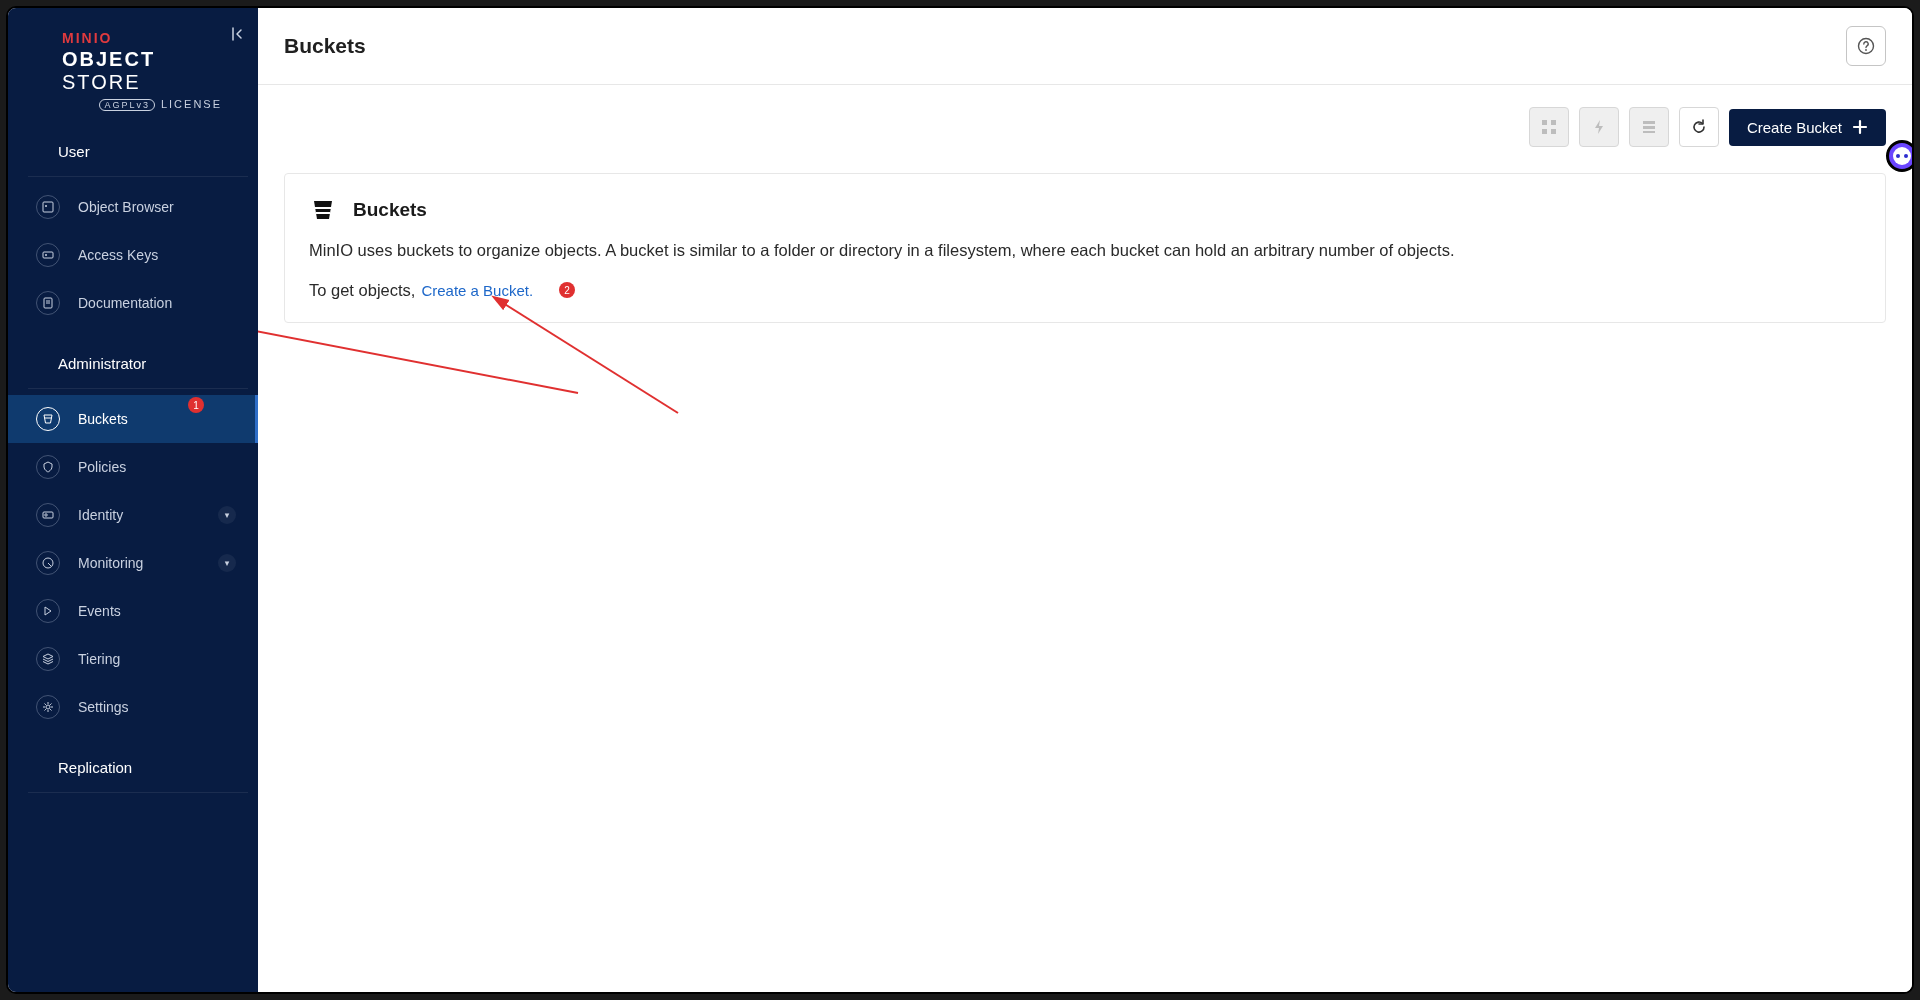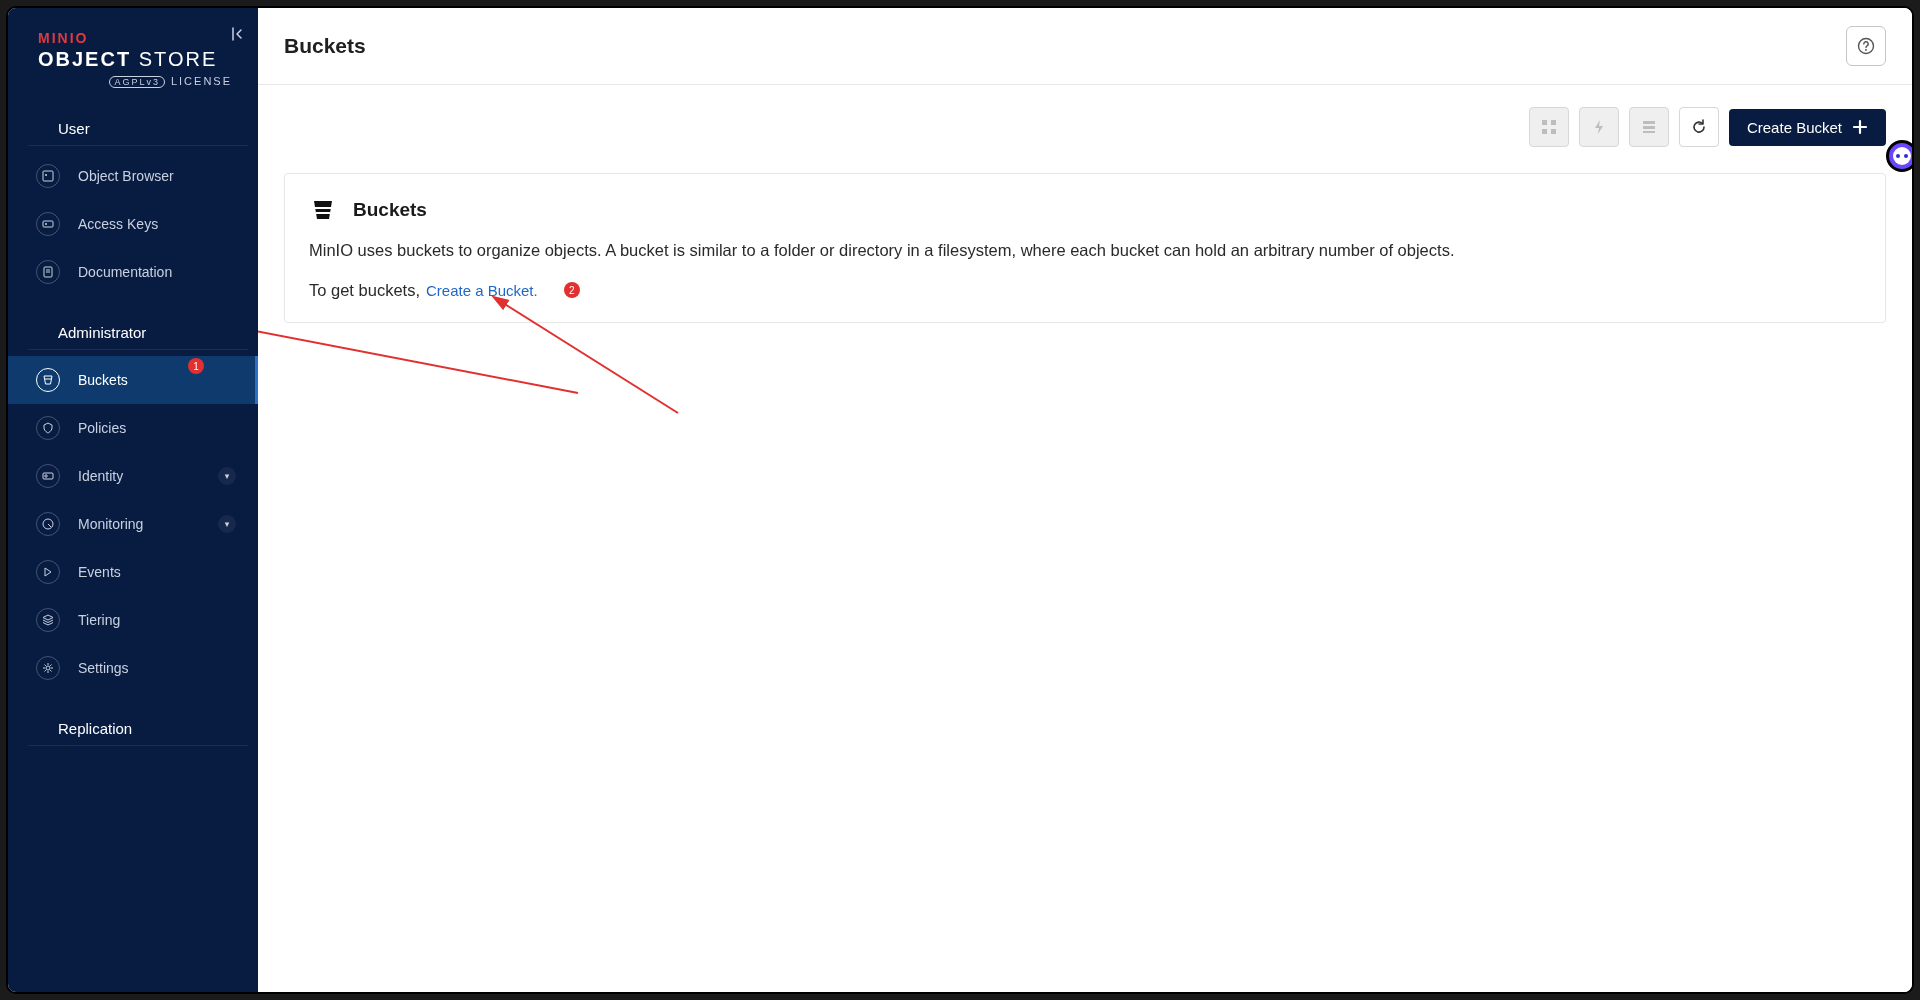--- a/index.html
+++ b/index.html
@@ -2,28 +2,28 @@
 <html><head>
 <meta charset="utf-8">
 <style>
   * { box-sizing: border-box; margin: 0; padding: 0; }
   html, body { width: 100%; height: 100%; font-family: -apple-system, BlinkMacSystemFont, "Segoe UI", "Helvetica Neue", Arial, sans-serif; }
   body { background: #1b1b1b; }
   .frame { position: absolute; inset: 6px; border: 2px solid #000; border-radius: 10px; overflow: hidden; background: #fff; display: flex; }
   
   .sidebar { width: 250px; background: #081c42; color: #c9d1e0; display: flex; flex-direction: column; position: relative; }
   .collapse-btn { position: absolute; top: 14px; right: 10px; width: 24px; height: 24px; color: #c9d1e0; display: flex; align-items: center; justify-content: center; cursor: pointer; }
-  .logo-block { padding: 22px 26px 10px 30px; }
+  .logo-block { padding: 22px 36px 10px 30px; margin-left: 24px; }
   .logo-minio { color: #e03a3e; font-weight: 800; font-size: 14px; letter-spacing: 2px; }
   .logo-object { color: #fff; font-weight: 700; font-size: 20px; letter-spacing: 2px; margin-top: 2px; }
   .logo-store { color: #fff; font-weight: 300; }
   .logo-license { text-align: right; color: #c9d1e0; font-size: 11px; letter-spacing: 2px; margin-top: 4px; }
   .logo-agpl { display: inline-block; border: 1px solid #c9d1e0; border-radius: 8px; font-size: 9px; padding: 0 4px; margin-right: 6px; }
   .section { padding: 6px 0; }
-  .section-header { padding: 16px 30px 8px; color: #fff; font-size: 15px; border-bottom: 1px solid rgba(255,255,255,.08); margin: 0 10px 6px 20px; }
+  .section-header { padding: 16px 30px 16px; color: #fff; font-size: 15px; border-bottom: 1px solid rgba(255,255,255,.08); margin: 0 10px 6px 20px; }
   .nav-item { display: flex; align-items: center; gap: 18px; padding: 12px 22px 12px 28px; color: #c9d1e0; font-size: 14px; cursor: pointer; position: relative; }
   .nav-item.active { background: #0f3a6e; color: #fff; }
   .nav-item.active::after { content: ""; position: absolute; right: 0; top: 0; bottom: 0; width: 3px; background: #2e6ec7; }
   .nav-icon { width: 24px; height: 24px; border-radius: 50%; display: flex; align-items: center; justify-content: center; flex-shrink: 0; font-size: 12px; border: 1px solid rgba(200,210,230,.3); }
   .nav-item.active .nav-icon { border-color: #fff; }
   .chevron { margin-left: auto; width: 18px; height: 18px; border-radius: 50%; background: rgba(255,255,255,.06); display: flex; align-items: center; justify-content: center; font-size: 9px; }
   .badge-1 { position: absolute; left: 180px; top: 2px; width: 16px; height: 16px; border-radius: 50%; background: #e03030; color: #fff; font-size: 10px; display: flex; align-items: center; justify-content: center; }
   
   .main { flex: 1; background: #fff; display: flex; flex-direction: column; overflow: hidden; }
   .topbar { display: flex; align-items: center; justify-content: space-between; padding: 18px 26px; border-bottom: 1px solid #e7e7e7; }
@@ -224,21 +224,21 @@
         <div class="info-head">
           <svg width="28" height="28" viewBox="0 0 28 28">
               <path d="M5 5h18l-3 18H8z" fill="#111"></path>
               <rect x="6" y="11" width="16" height="2" fill="#fff"></rect>
               <rect x="7" y="16" width="14" height="2" fill="#fff"></rect>
             </svg>
           <h2>Buckets</h2>
         </div>
         <p class="info-body">MinIO uses buckets to organize objects. A bucket is similar to a folder or directory in a filesystem, where each bucket can hold an arbitrary number of objects.</p>
         <div class="info-cta">
-          <span>To get buckets,</span>
+          <span>To get objects,</span>
           <a>Create a Bucket.</a>
           <span class="badge-2">2</span>
         </div>
       </div>
 
       <svg class="arrow-svg" style="left:-80px; top:150px;" width="420" height="100">
         <defs>
             <marker id="ah1" markerWidth="10" markerHeight="10" refX="2" refY="3" orient="auto">
               <path d="M0,0 L0,6 L9,3 z" fill="#e03030"></path>
             </marker>

